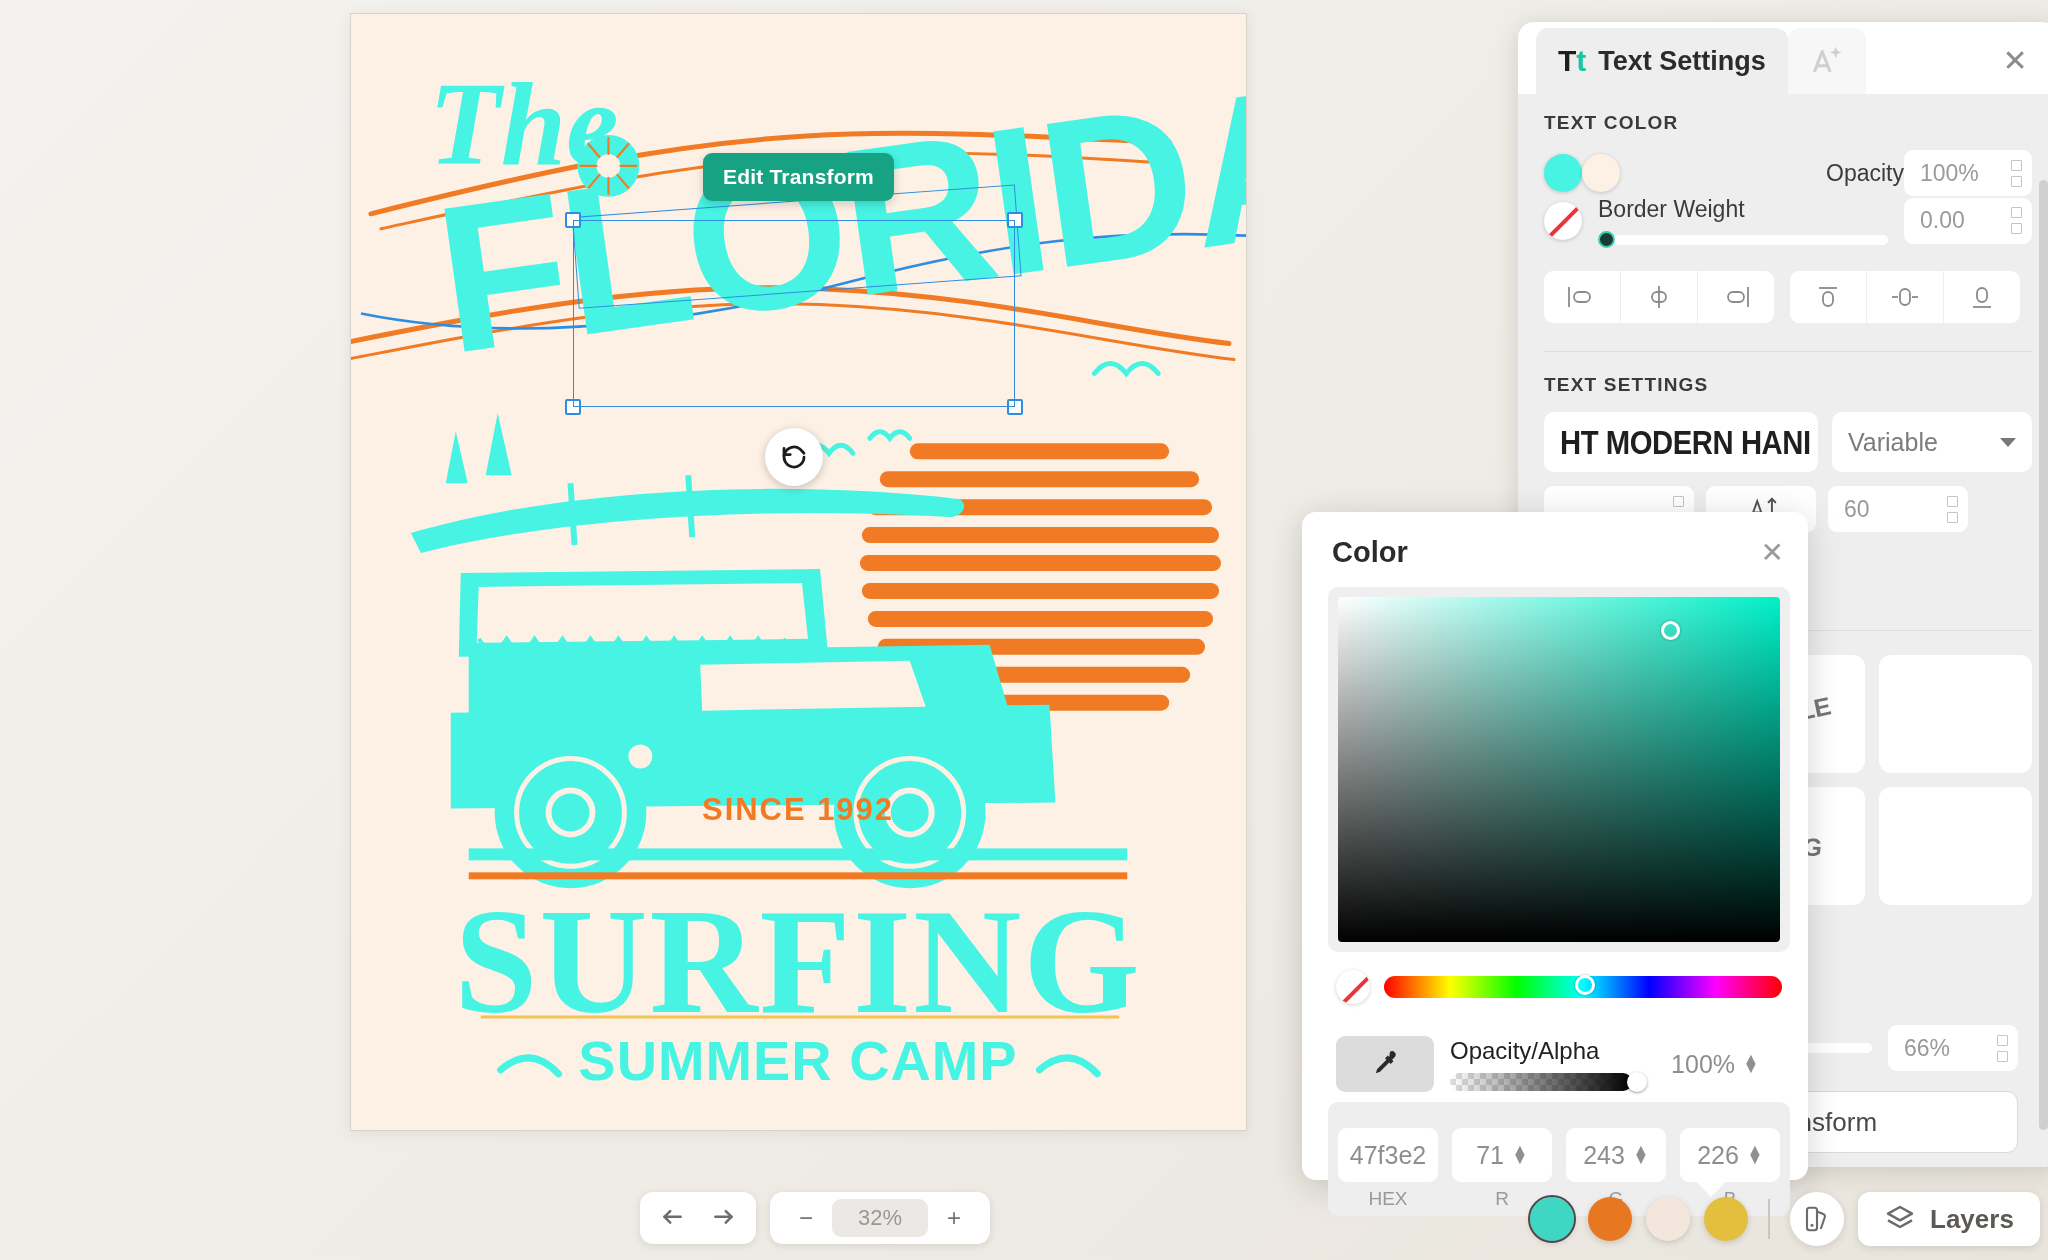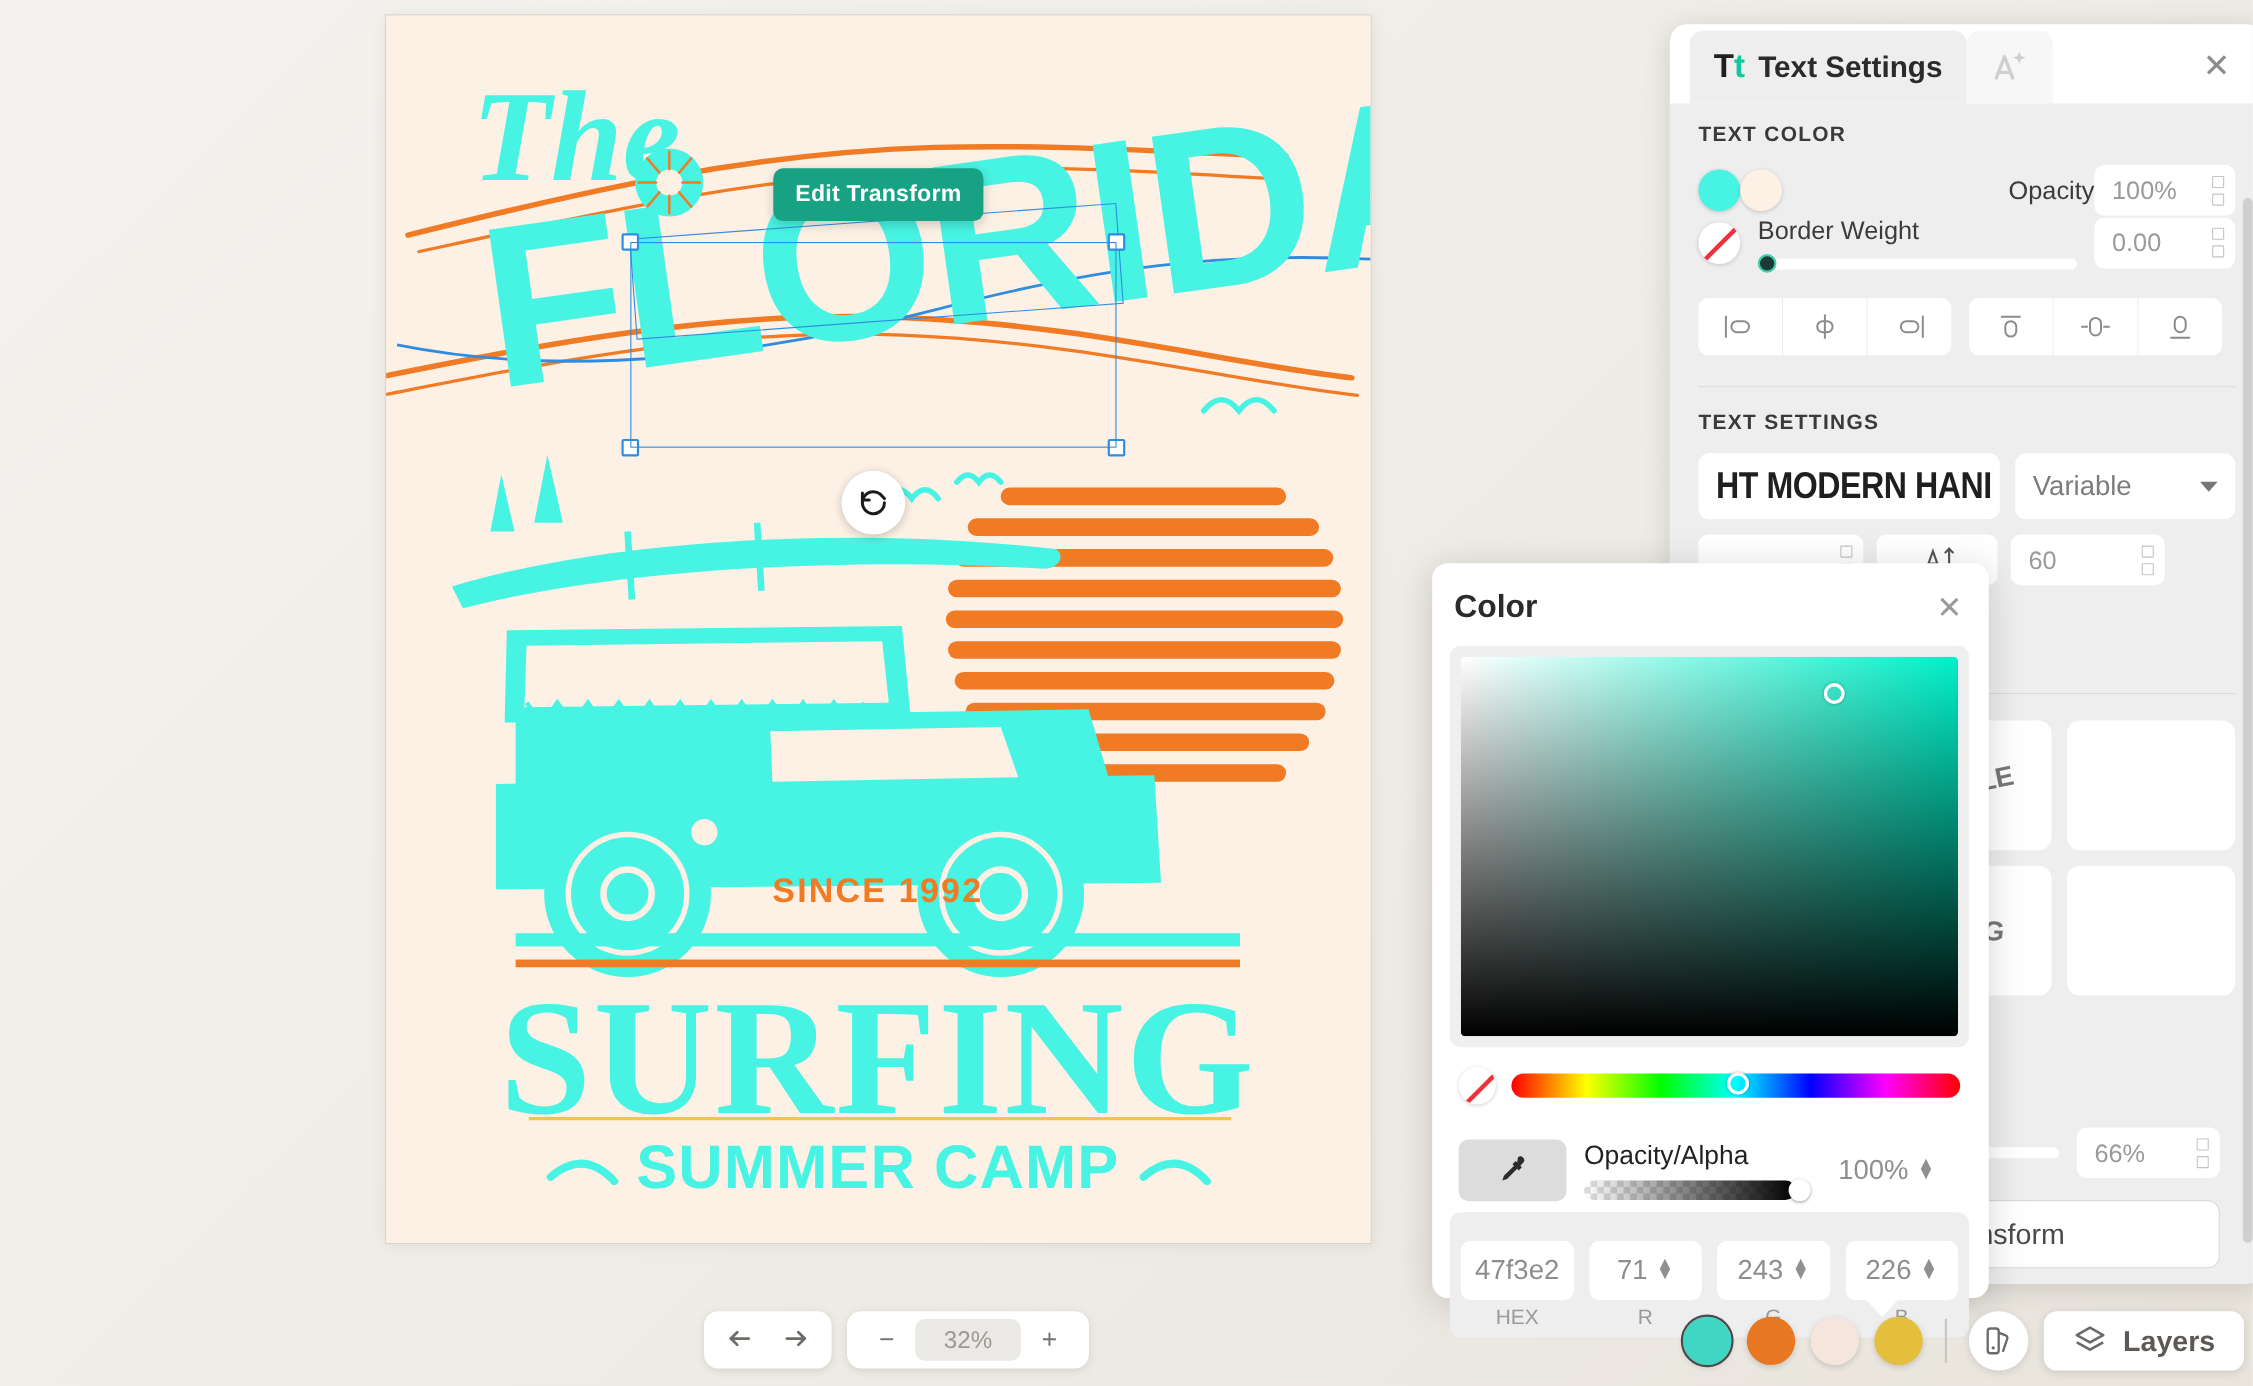--- a/index.html
+++ b/index.html
@@ -198,21 +198,21 @@
   .panel-scrollbar {
     position:absolute; right:10px; top:86px; width:9px; height:950px;
     background:#cfcfcf; border-radius:5px; cursor:pointer;
   }
 
   
   #color-dialog {
     position:absolute; left:1302px; top:512px; width:506px; height:668px;
     background:#fff; border-radius:14px;
     box-shadow:0 6px 34px rgba(0,0,0,.17);
-    padding:20px 18px 14px 16px;
+    padding:20px 18px 14px 26px;
   }
   #color-dialog .cd-head {
     display:flex; align-items:center; justify-content:space-between;
     padding:4px 6px 0 4px; margin-bottom:18px;
   }
   .cd-title { font-size:29px; font-weight:700; color:#2b2b2b; }
   .cd-close { font-size:28px; color:#9a9a9a; cursor:pointer; line-height:24px; }
   .sv-wrap { background:#efefef; border-radius:10px; padding:10px; }
   .sv-area {
     position:relative; height:345px; border-radius:4px;

